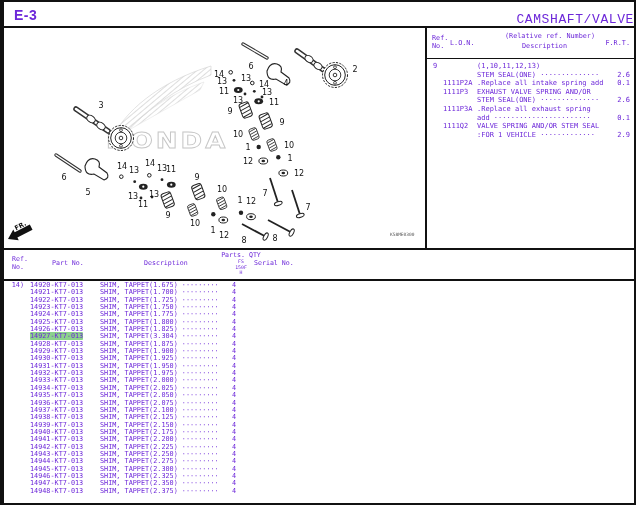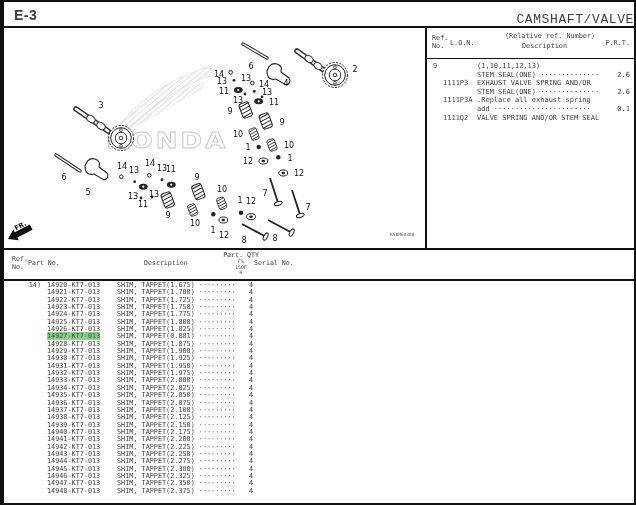--- a/index.html
+++ b/index.html
@@ -1,21 +1,21 @@
 <!DOCTYPE html>
 <html><head>
 <meta charset="utf-8">
 <style>
   * { margin:0; padding:0; box-sizing:border-box; }
   html,body { background:#e8e8e8; }
   body { width:636px; height:505px; }
   .page {
     width:636px; height:505px; background:#fff; position:relative;
     border:2px solid #111; border-left-width:4px; overflow:hidden;
-    font-family:"DejaVu Sans Mono", monospace; color:#404040;
+    font-family:"DejaVu Sans Mono", monospace; color:#6d28d9;
   }
   
   .titlebar { height:26px; border-bottom:2px solid #111; position:relative; }
   .page-code { position:absolute; left:10px; top:5px; font-family:"Liberation Sans",sans-serif;
                font-weight:bold; font-size:14px; letter-spacing:0.5px; }
   .page-title { position:absolute; left:0; right:0; top:10px; text-align:right;
                 font-family:Liberation Mono, monospace; font-size:13px; letter-spacing:0.6px; }
   
   .upper { height:222px; display:flex; border-bottom:2px solid #111; }
   .diagram-wrap { flex:1; position:relative; overflow:hidden; }
@@ -28,29 +28,29 @@
   .fh-desc1 { position:absolute; left:52px; top:4px;margin-left:26px; }
   .fh-desc2 { position:absolute; left:95px; top:14px; }
   .fh-frt   { position:absolute; right:4px; top:11px; }
   .frt-rows { padding-top:3px; }
   .frt-row { display:grid; grid-template-columns:16px 34px 1fr 25px; }
   .frt-row .c-ref { text-align:center; }
   .frt-row .c-frt { text-align:right; padding-right:4px; }
   
   .parts-head { height:31px; border-bottom:2px solid #111; position:relative; font-size:6.6px; }
   .ph-ref   { position:absolute; left:8px;   top:5px; line-height:8px; }
-  .ph-part  { position:absolute; left:24px;  top:9px; }
+  .ph-part  { position:absolute; left:48px;  top:9px; }
   .ph-desc  { position:absolute; left:140px; top:9px; }
   .ph-qty   { position:absolute; left:200px; width:74px; top:1px; text-align:center; }
   .ph-qtysub{ position:absolute; left:200px; width:74px; top:9px; text-align:center;
               font-size:4.8px; line-height:5.6px; }
   .ph-serial{ position:absolute; left:250px; top:9px; }
   .ph-cat   { position:absolute; left:340px; width:280px; top:9px; text-align:center; }
   .parts-rows { font-size:6.8px; line-height:7.35px; padding-top:1px; }
-  .p-row { display:grid; grid-template-columns:20px 70px 128px 24px 1fr;padding-left:17px; }
+  .p-row { display:grid; grid-template-columns:20px 70px 128px 24px 1fr; }
   .p-row .c-ref  { text-align:right; }
   .p-row .c-part { padding-left:6px; }
   .p-row .c-desc { padding-left:6px; white-space:nowrap; }
   .p-row .c-qty  { text-align:center; }
   .p-row .hl { border-radius:1px; }
 </style>
 </head>
 <body>
 
 <div class="page">
@@ -247,20 +247,26 @@
             <span class="c-frt"></span>
           </div>
           <div class="frt-row">
             <span class="c-ref"></span>
             <span class="c-lon"></span>
             <span class="c-desc">STEM SEAL(ONE) ··············</span>
             <span class="c-frt">2.6</span>
           </div>
           <div class="frt-row">
             <span class="c-ref"></span>
+            <span class="c-lon">1111P2A</span>
+            <span class="c-desc">.Replace all intake spring add</span>
+            <span class="c-frt">0.1</span>
+          </div>
+          <div class="frt-row">
+            <span class="c-ref"></span>
             <span class="c-lon">1111P3</span>
             <span class="c-desc">EXHAUST VALVE SPRING AND/OR</span>
             <span class="c-frt"></span>
           </div>
           <div class="frt-row">
             <span class="c-ref"></span>
             <span class="c-lon"></span>
             <span class="c-desc">STEM SEAL(ONE) ··············</span>
             <span class="c-frt">2.6</span>
           </div>
@@ -274,33 +280,39 @@
             <span class="c-ref"></span>
             <span class="c-lon"></span>
             <span class="c-desc">add ·······················</span>
             <span class="c-frt">0.1</span>
           </div>
           <div class="frt-row">
             <span class="c-ref"></span>
             <span class="c-lon">1111Q2</span>
             <span class="c-desc">VALVE SPRING AND/OR STEM SEAL</span>
             <span class="c-frt"></span>
+          </div>
+          <div class="frt-row">
+            <span class="c-ref"></span>
+            <span class="c-lon"></span>
+            <span class="c-desc">:FOR 1 VEHICLE ·············</span>
+            <span class="c-frt">2.9</span>
           </div>
         </div>
     </div>
   </div>
 
   <div class="parts-head">
     <span class="ph-ref">
       <span>Ref.</span><br>
       <span>No.</span>
     </span>
     <span class="ph-part">Part No.</span>
     <span class="ph-desc">Description</span>
-    <span class="ph-qty">Part. QTY</span>
+    <span class="ph-qty">Parts. QTY</span>
     <span class="ph-qtysub"><span>FS</span><br><span>150F</span><br><span>H</span></span>
     <span class="ph-serial">Serial No.</span>
   </div>
   <div class="parts-rows">
       <div class="p-row">
         <span class="c-ref">14)</span>
         <span class="c-part"><span>14920-KT7-013</span></span>
         <span class="c-desc">SHIM, TAPPET(1.675) ·········</span>
         <span class="c-qty">4</span>
         <span></span>
@@ -343,21 +355,21 @@
       <div class="p-row">
         <span class="c-ref"></span>
         <span class="c-part"><span>14926-KT7-013</span></span>
         <span class="c-desc">SHIM, TAPPET(1.825) ·········</span>
         <span class="c-qty">4</span>
         <span></span>
       </div>
       <div class="p-row">
         <span class="c-ref"></span>
         <span class="c-part"><span class="hl" style="background: rgb(140, 210, 140);">14927-KT7-013</span></span>
-        <span class="c-desc">SHIM, TAPPET(0.881) ·········</span>
+        <span class="c-desc">SHIM, TAPPET(3.304) ·········</span>
         <span class="c-qty">4</span>
         <span></span>
       </div>
       <div class="p-row">
         <span class="c-ref"></span>
         <span class="c-part"><span>14928-KT7-013</span></span>
         <span class="c-desc">SHIM, TAPPET(1.875) ·········</span>
         <span class="c-qty">4</span>
         <span></span>
       </div>

